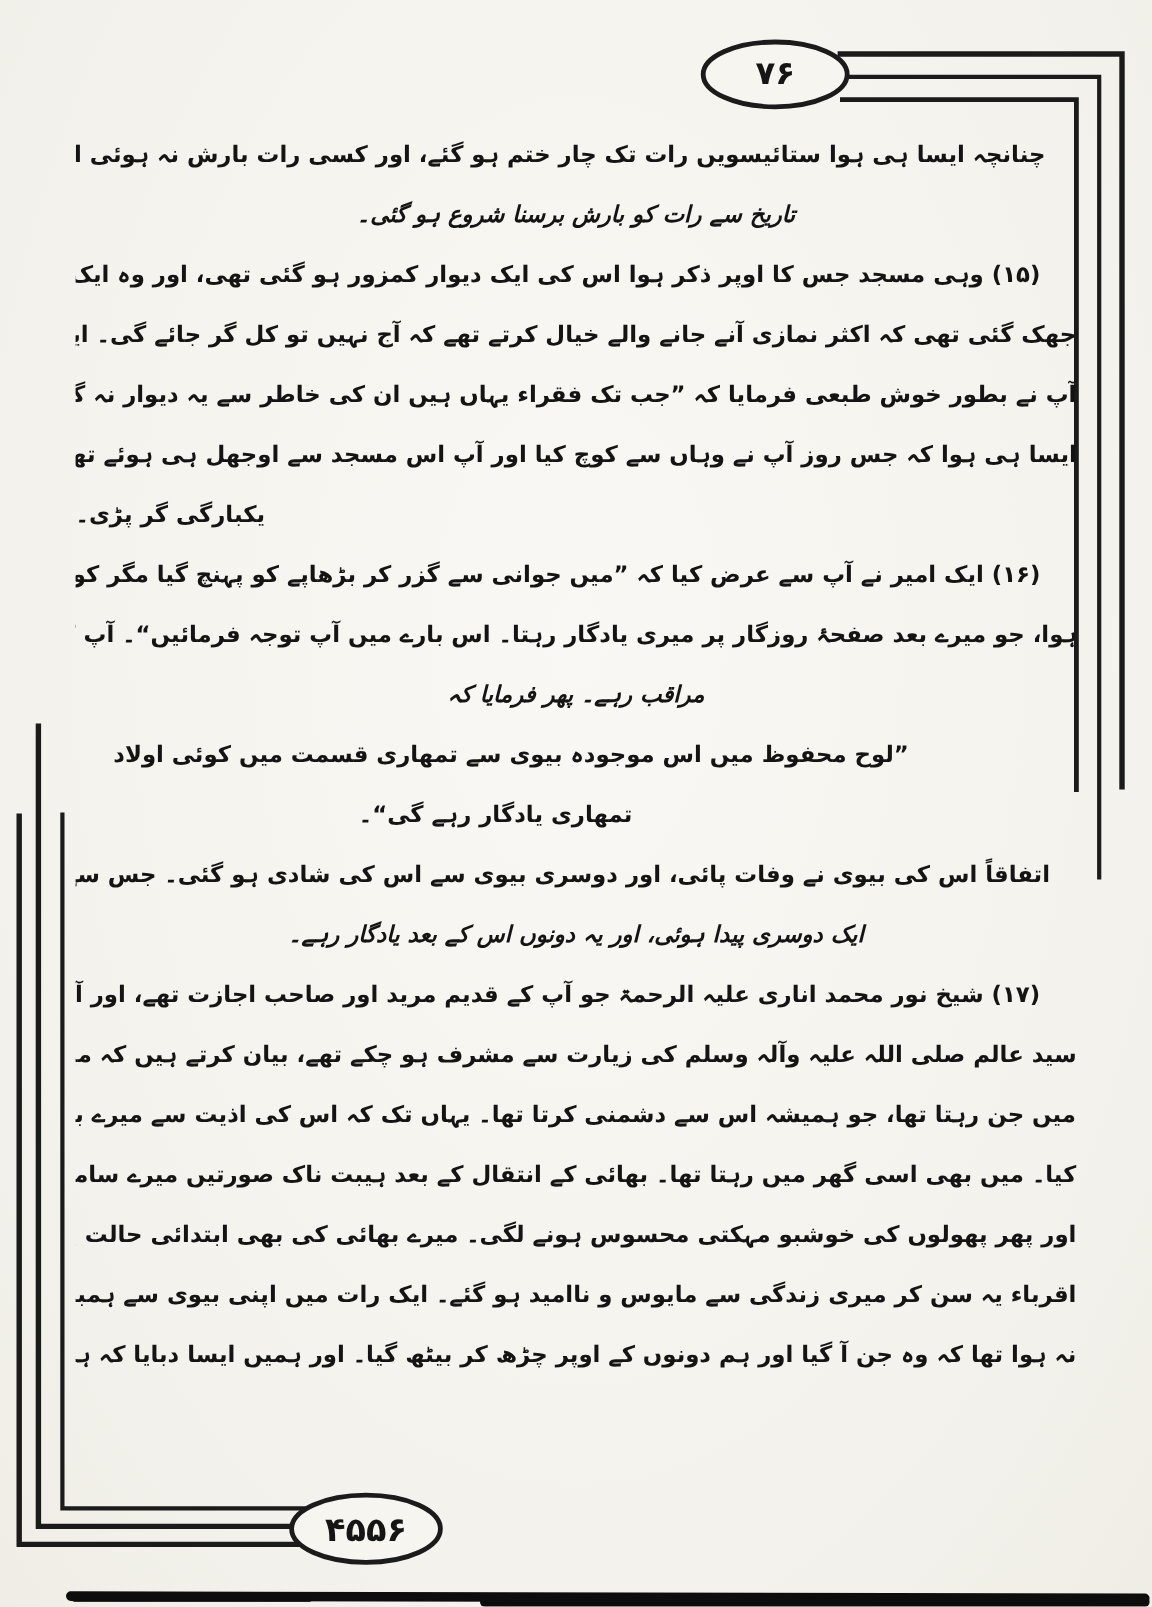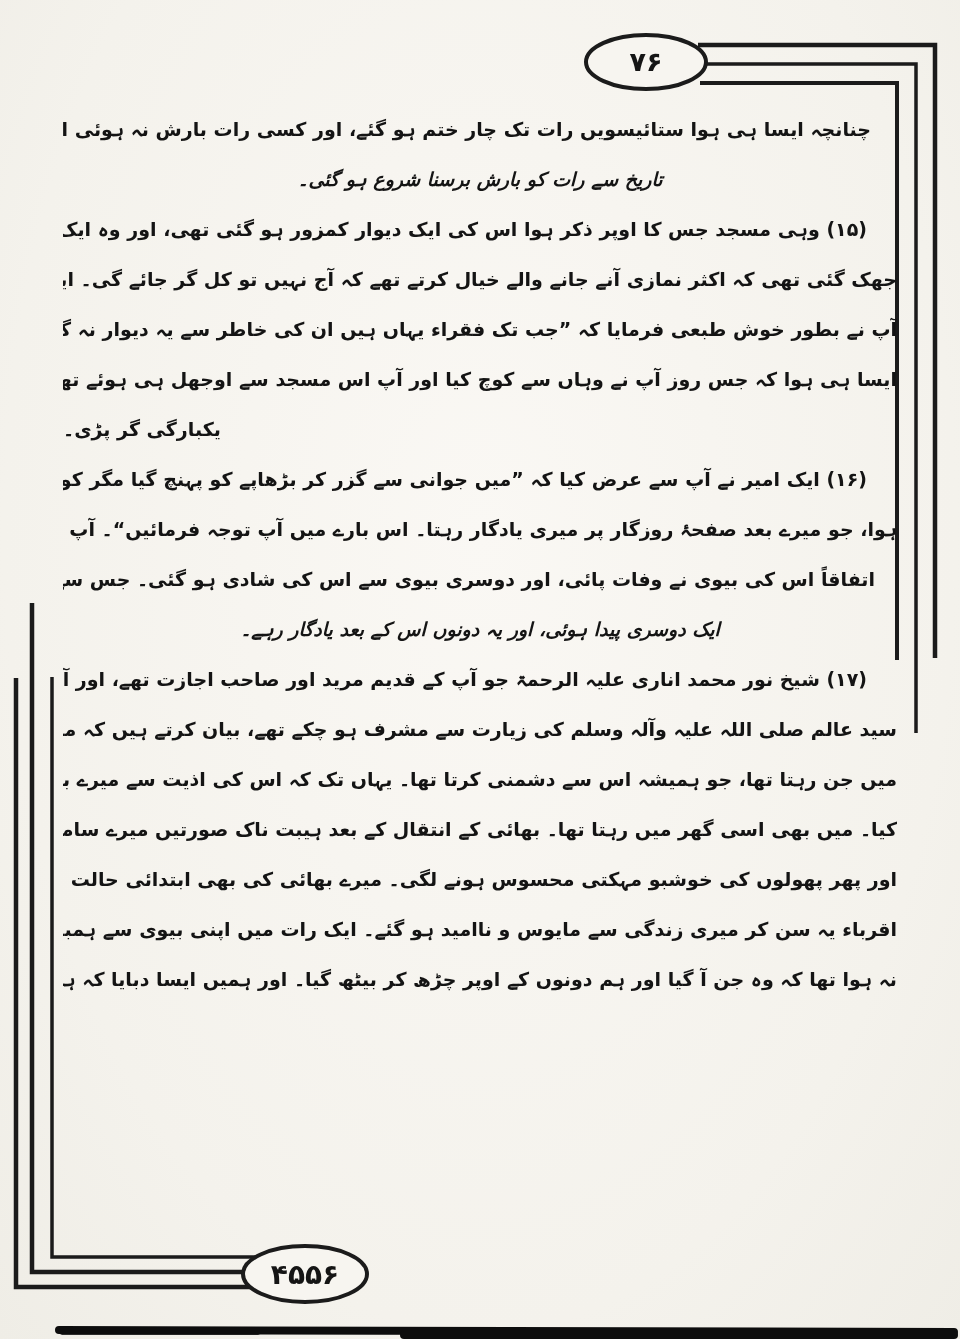--- a/index.html
+++ b/index.html
@@ -65,20 +65,23 @@
   <div class="text-block">
       <div class="line justify" style="padding-right: 26px;">چنانچہ ایسا ہی ہوا ستائیسویں رات تک چار ختم ہو گئے، اور کسی رات بارش نہ ہوئی اور اٹھائیسویں</div>
       <div class="line center">تاریخ سے رات کو بارش برسنا شروع ہو گئی۔</div>
       <div class="line justify" style="padding-right: 30px;">(۱۵) وہی مسجد جس کا اوپر ذکر ہوا اس کی ایک دیوار کمزور ہو گئی تھی، اور وہ ایک طرف کو اس قدر</div>
       <div class="line justify">جھک گئی تھی کہ اکثر نمازی آنے جانے والے خیال کرتے تھے کہ آج نہیں تو کل گر جائے گی۔ ایک روز</div>
       <div class="line justify">آپ نے بطور خوش طبعی فرمایا کہ ”جب تک فقراء یہاں ہیں ان کی خاطر سے یہ دیوار نہ گرے گی“۔ چنانچہ</div>
       <div class="line justify">ایسا ہی ہوا کہ جس روز آپ نے وہاں سے کوچ کیا اور آپ اس مسجد سے اوجھل ہی ہوئے تھے کہ وہ دیوار</div>
       <div class="line left">یکبارگی گر پڑی۔</div>
       <div class="line justify" style="padding-right: 30px;">(۱۶) ایک امیر نے آپ سے عرض کیا کہ ”میں جوانی سے گزر کر بڑھاپے کو پہنچ گیا مگر کوئی فرزند پیدا نہ</div>
       <div class="line justify">ہوا، جو میرے بعد صفحۂ روزگار پر میری یادگار رہتا۔ اس بارے میں آپ توجہ فرمائیں“۔ آپ کچھ دیر تک</div>
+      <div class="line center">مراقب رہے۔ پھر فرمایا کہ</div>
+      <div class="line justify quote">”لوح محفوظ میں اس موجودہ بیوی سے تمھاری قسمت میں کوئی اولاد</div>
+      <div class="line left quote" style="padding-left: 236px;">تمھاری یادگار رہے گی“۔</div>
       <div class="line justify" style="padding-right: 22px;">اتفاقاً اس کی بیوی نے وفات پائی، اور دوسری بیوی سے اس کی شادی ہو گئی۔ جس سے ایک لڑکا اور</div>
       <div class="line center">ایک دوسری پیدا ہوئی، اور یہ دونوں اس کے بعد یادگار رہے۔</div>
       <div class="line justify" style="padding-right: 30px;">(۱۷) شیخ نور محمد اناری علیہ الرحمۃ جو آپ کے قدیم مرید اور صاحب اجازت تھے، اور آٹھ بار حضور</div>
       <div class="line justify">سید عالم صلی اللہ علیہ وآلہ وسلم کی زیارت سے مشرف ہو چکے تھے، بیان کرتے ہیں کہ میرے بھائی کے گھر</div>
       <div class="line justify">میں جن رہتا تھا، جو ہمیشہ اس سے دشمنی کرتا تھا۔ یہاں تک کہ اس کی اذیت سے میرے بھائی نے انتقال</div>
       <div class="line justify">کیا۔ میں بھی اسی گھر میں رہتا تھا۔ بھائی کے انتقال کے بعد ہیبت ناک صورتیں میرے سامنے آنے لگیں،</div>
       <div class="line justify">اور پھر پھولوں کی خوشبو مہکتی محسوس ہونے لگی۔ میرے بھائی کی بھی ابتدائی حالت یہی ہوئی تھی۔ میرے</div>
       <div class="line justify">اقرباء یہ سن کر میری زندگی سے مایوس و ناامید ہو گئے۔ ایک رات میں اپنی بیوی سے ہمبستر تھا اور ابھی فارغ</div>
       <div class="line justify">نہ ہوا تھا کہ وہ جن آ گیا اور ہم دونوں کے اوپر چڑھ کر بیٹھ گیا۔ اور ہمیں ایسا دبایا کہ ہم ہاتھ اٹھانے سے عاجز</div>
     </div>

